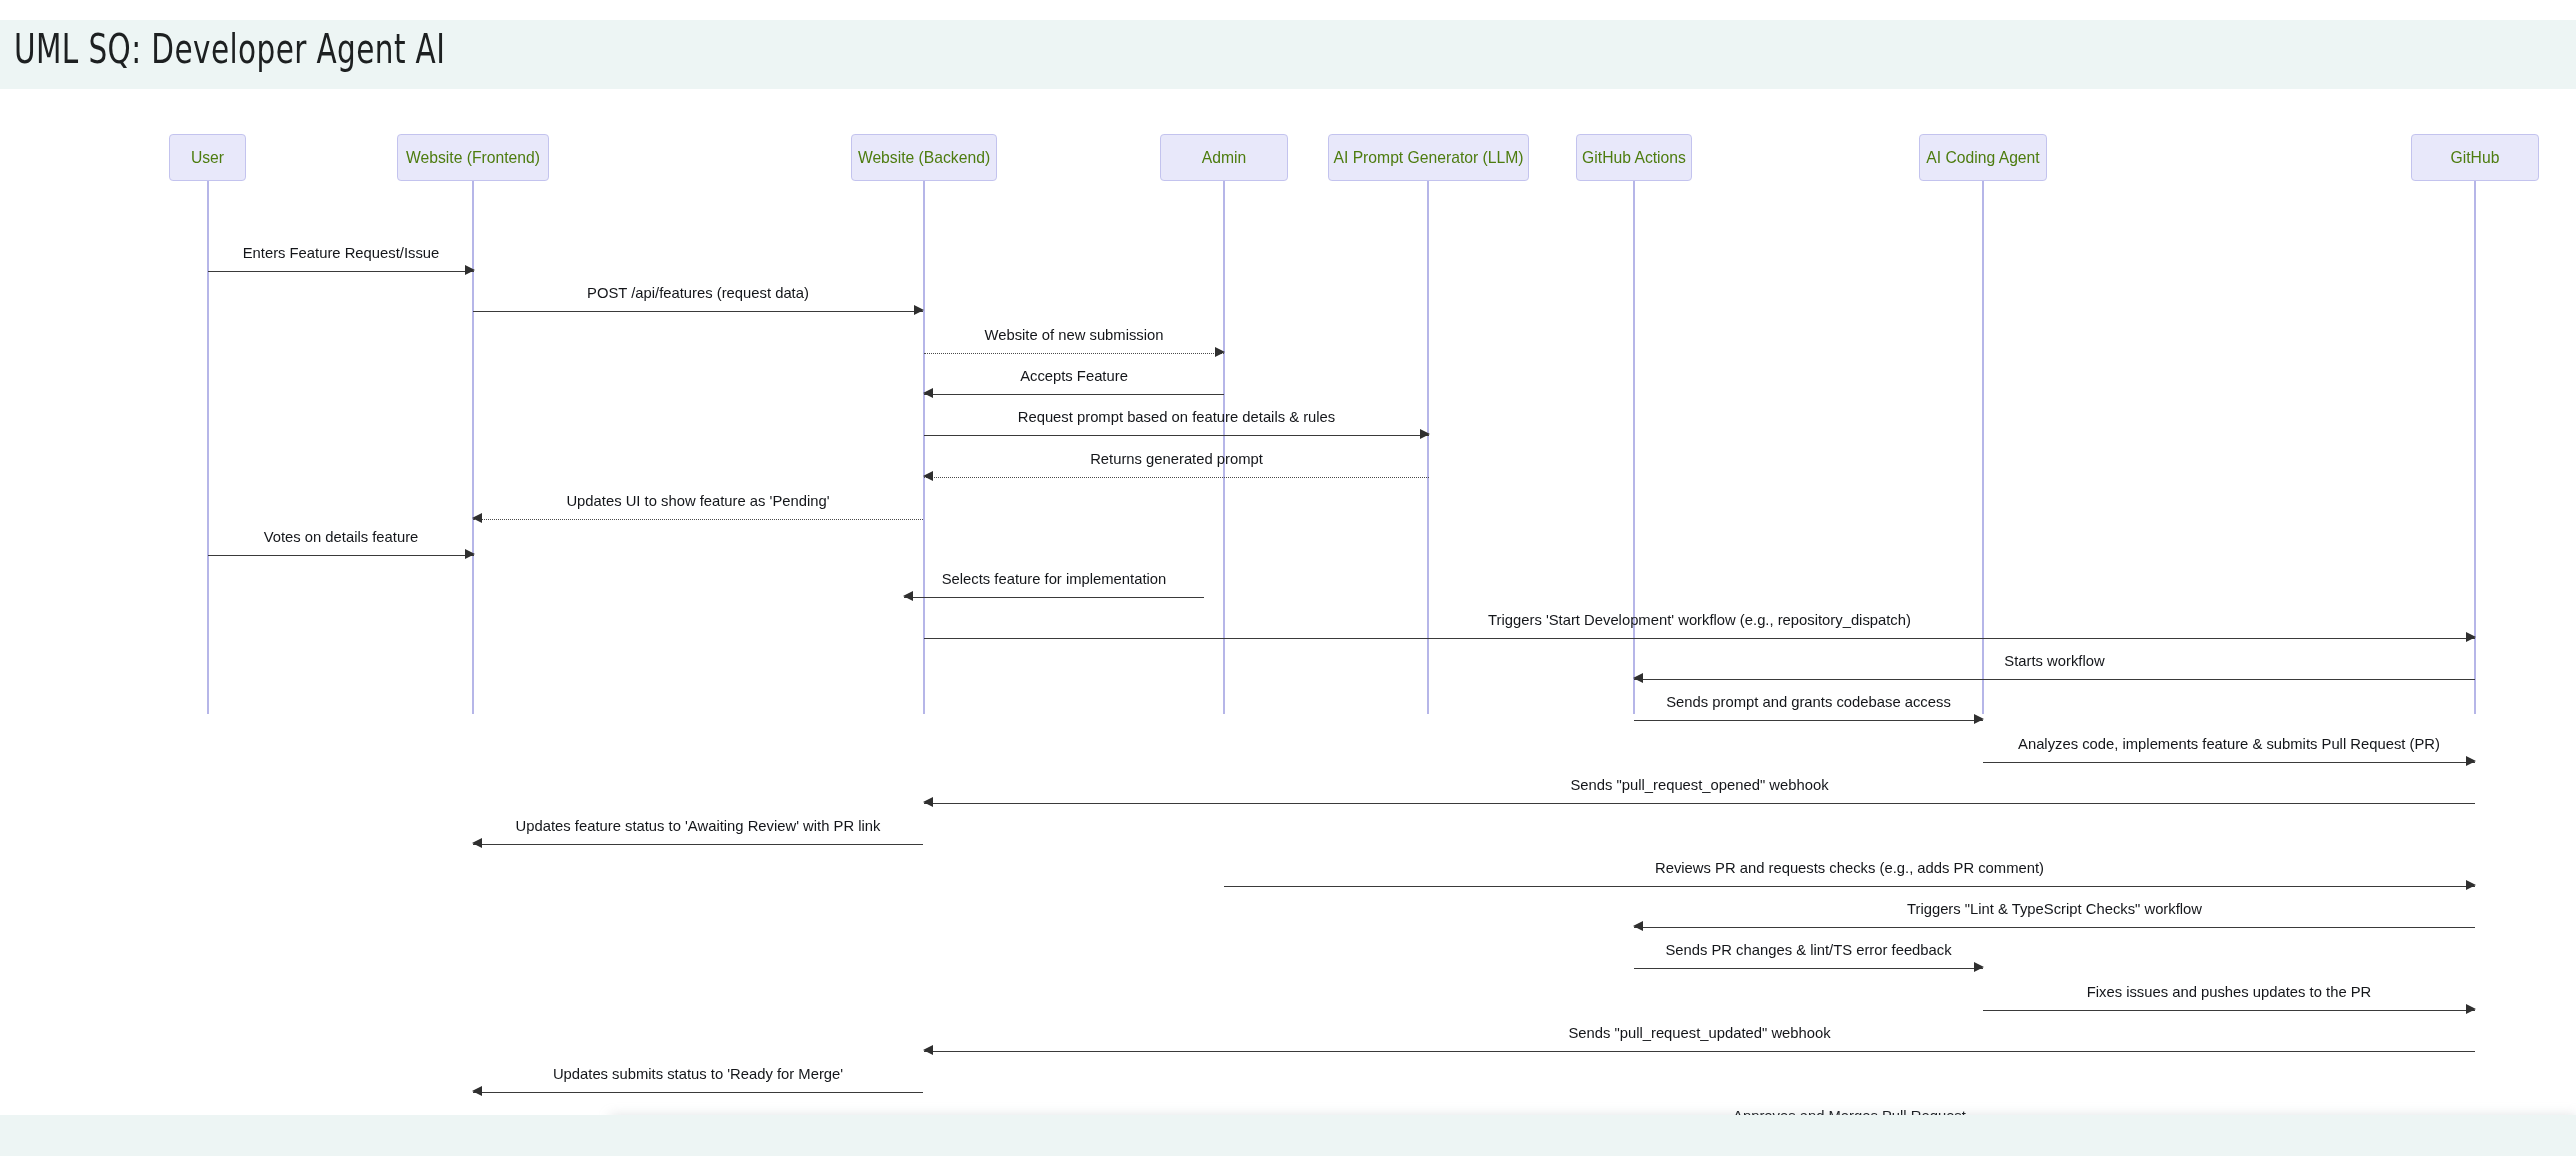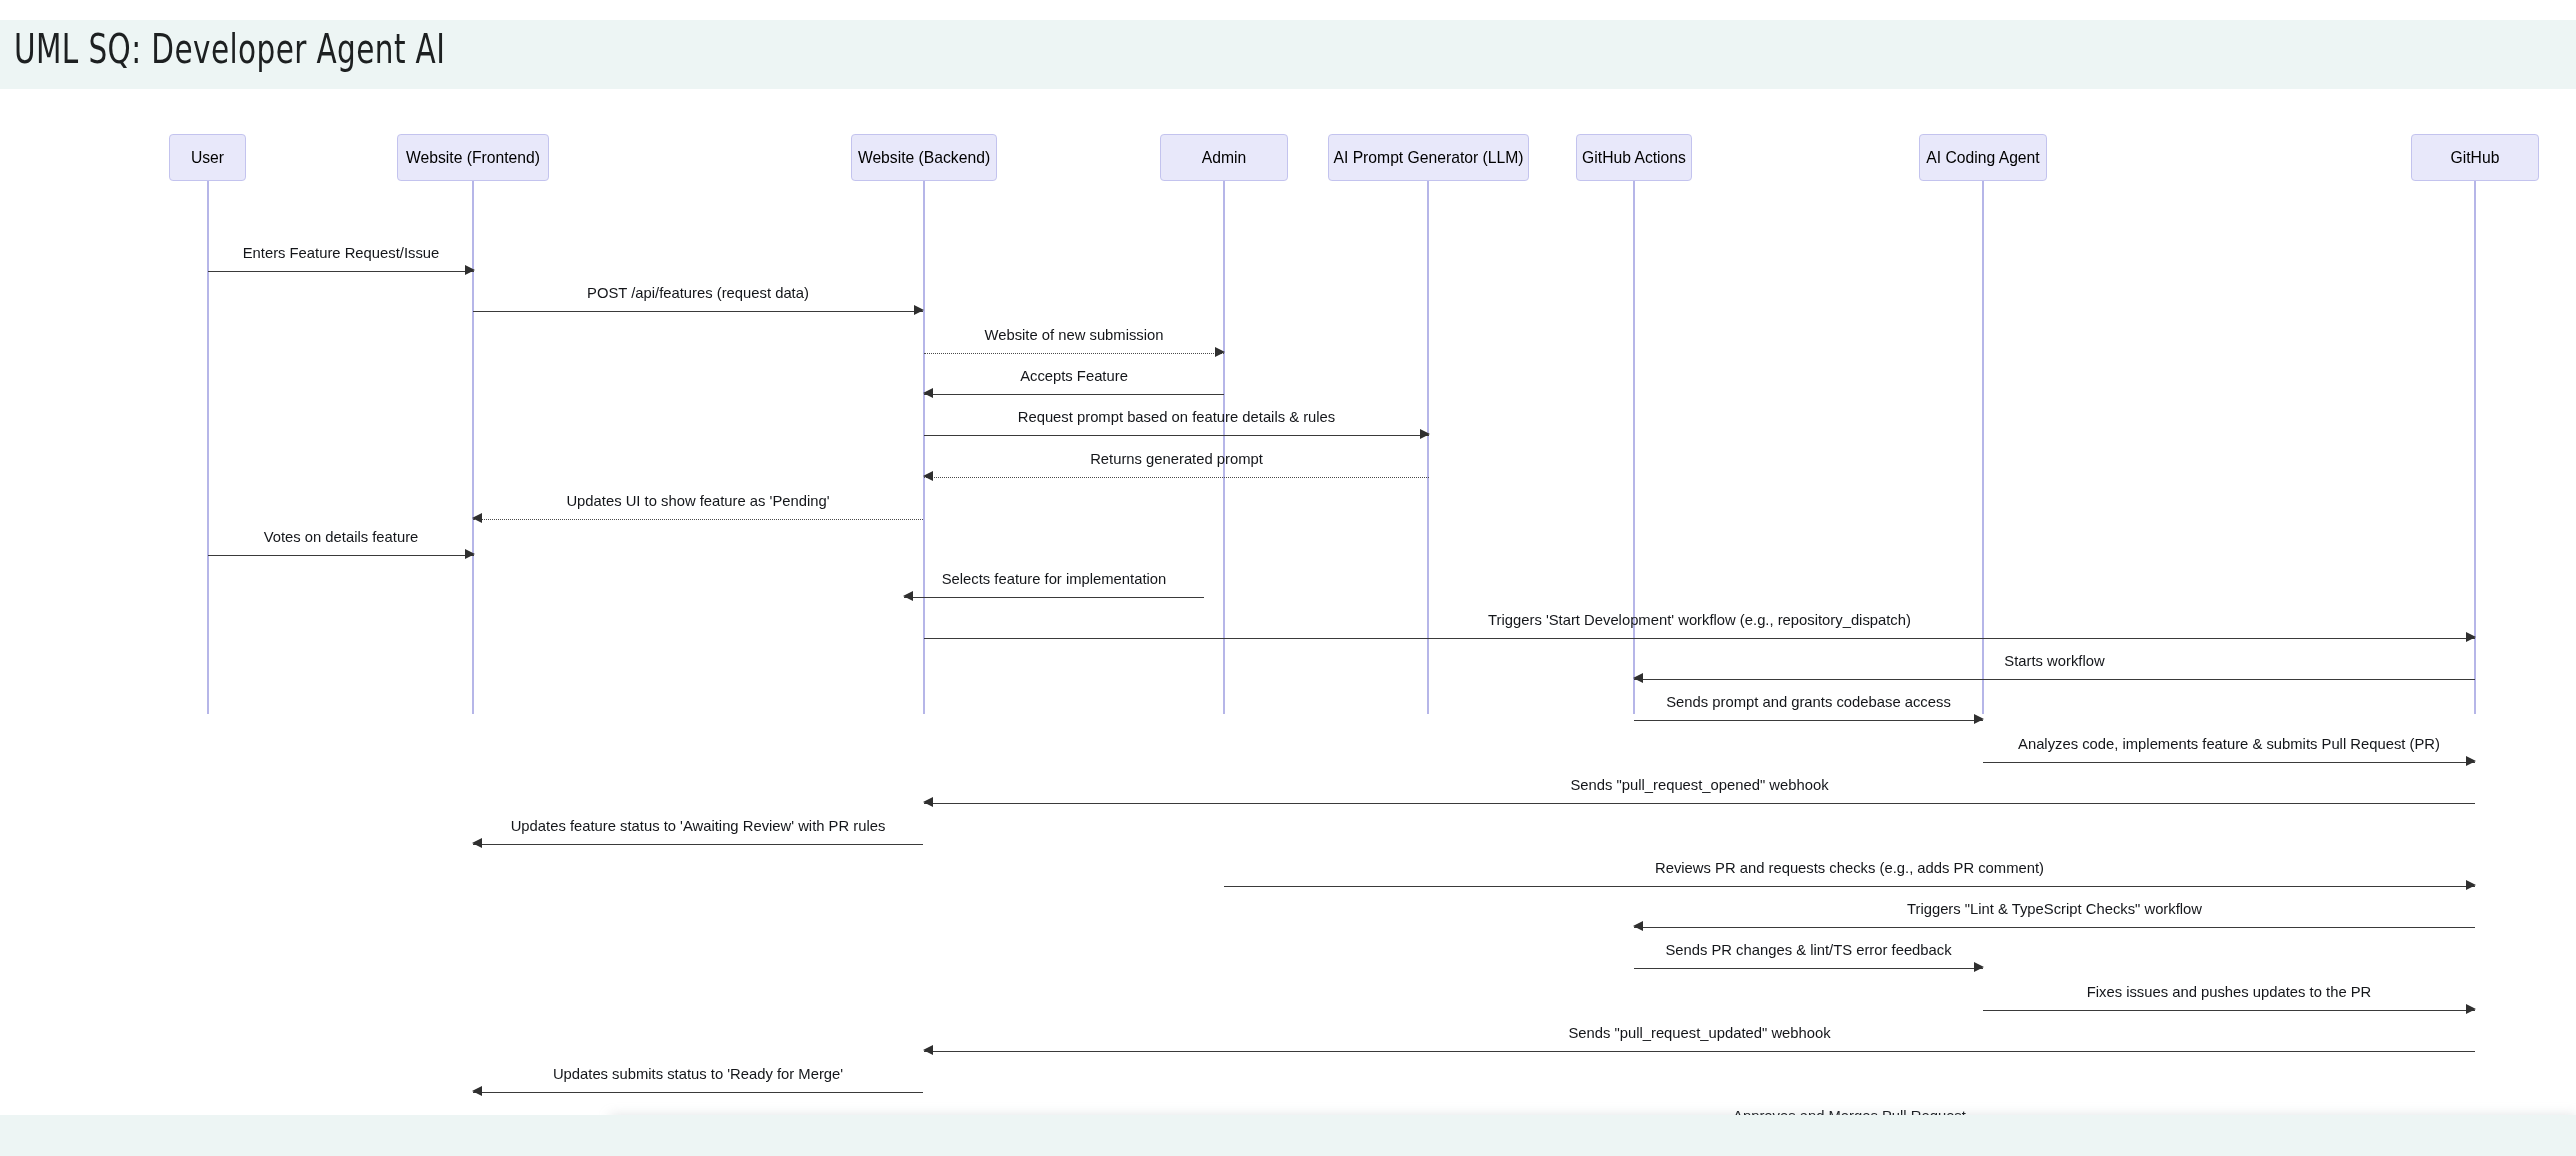--- a/index.html
+++ b/index.html
@@ -54,21 +54,21 @@
   .actor-box{
     position:absolute;
     height:47px;
     background:#e8e8fa;
     border:1px solid #c3c3ee;
     border-radius:3.9px;
     display:flex;align-items:center;justify-content:center;
     box-sizing:border-box;
   }
   .actor-label{
-    font-size:15.7px;color:#000000;white-space:nowrap;
+    font-size:15.7px;color:#4d7c0f;white-space:nowrap;
     font-family:"Liberation Sans",sans-serif;
   }
 
   
   .msg{position:absolute;height:1px;}
   .msg .line{
     position:absolute;left:0;top:0;width:100%;height:0;
     border-top:1.6px solid #3a3a3a;
   }
   .msg.dotted .line{
@@ -177,21 +177,21 @@
           <div class="label">Analyzes code, implements feature &amp; submits Pull Request (PR)</div>
         </div>
         <div class="msg left solid" style="left: 924px; width: 1551px; top: 714px;">
           <div class="line"></div>
           <div class="head"></div>
           <div class="label">Sends "pull_request_opened" webhook</div>
         </div>
         <div class="msg left solid" style="left: 473px; width: 450px; top: 755px;">
           <div class="line"></div>
           <div class="head"></div>
-          <div class="label">Updates feature status to 'Awaiting Review' with PR rules</div>
+          <div class="label">Updates feature status to 'Awaiting Review' with PR link</div>
         </div>
         <div class="msg right solid" style="left: 1224px; width: 1251px; top: 797px;">
           <div class="line"></div>
           <div class="head"></div>
           <div class="label">Reviews PR and requests checks (e.g., adds PR comment)</div>
         </div>
         <div class="msg left solid" style="left: 1634px; width: 841px; top: 838px;">
           <div class="line"></div>
           <div class="head"></div>
           <div class="label">Triggers "Lint &amp; TypeScript Checks" workflow</div>

